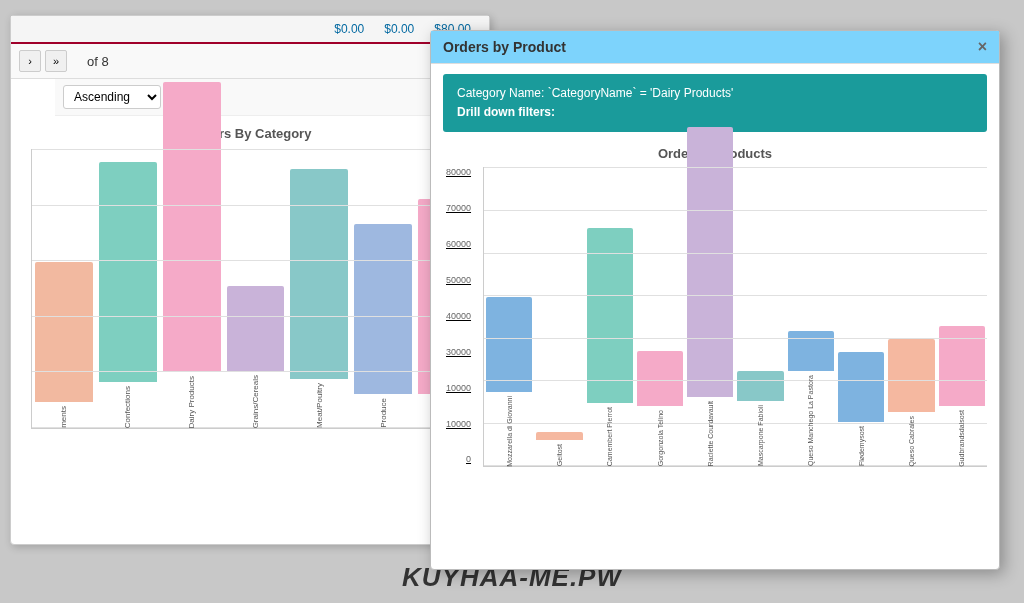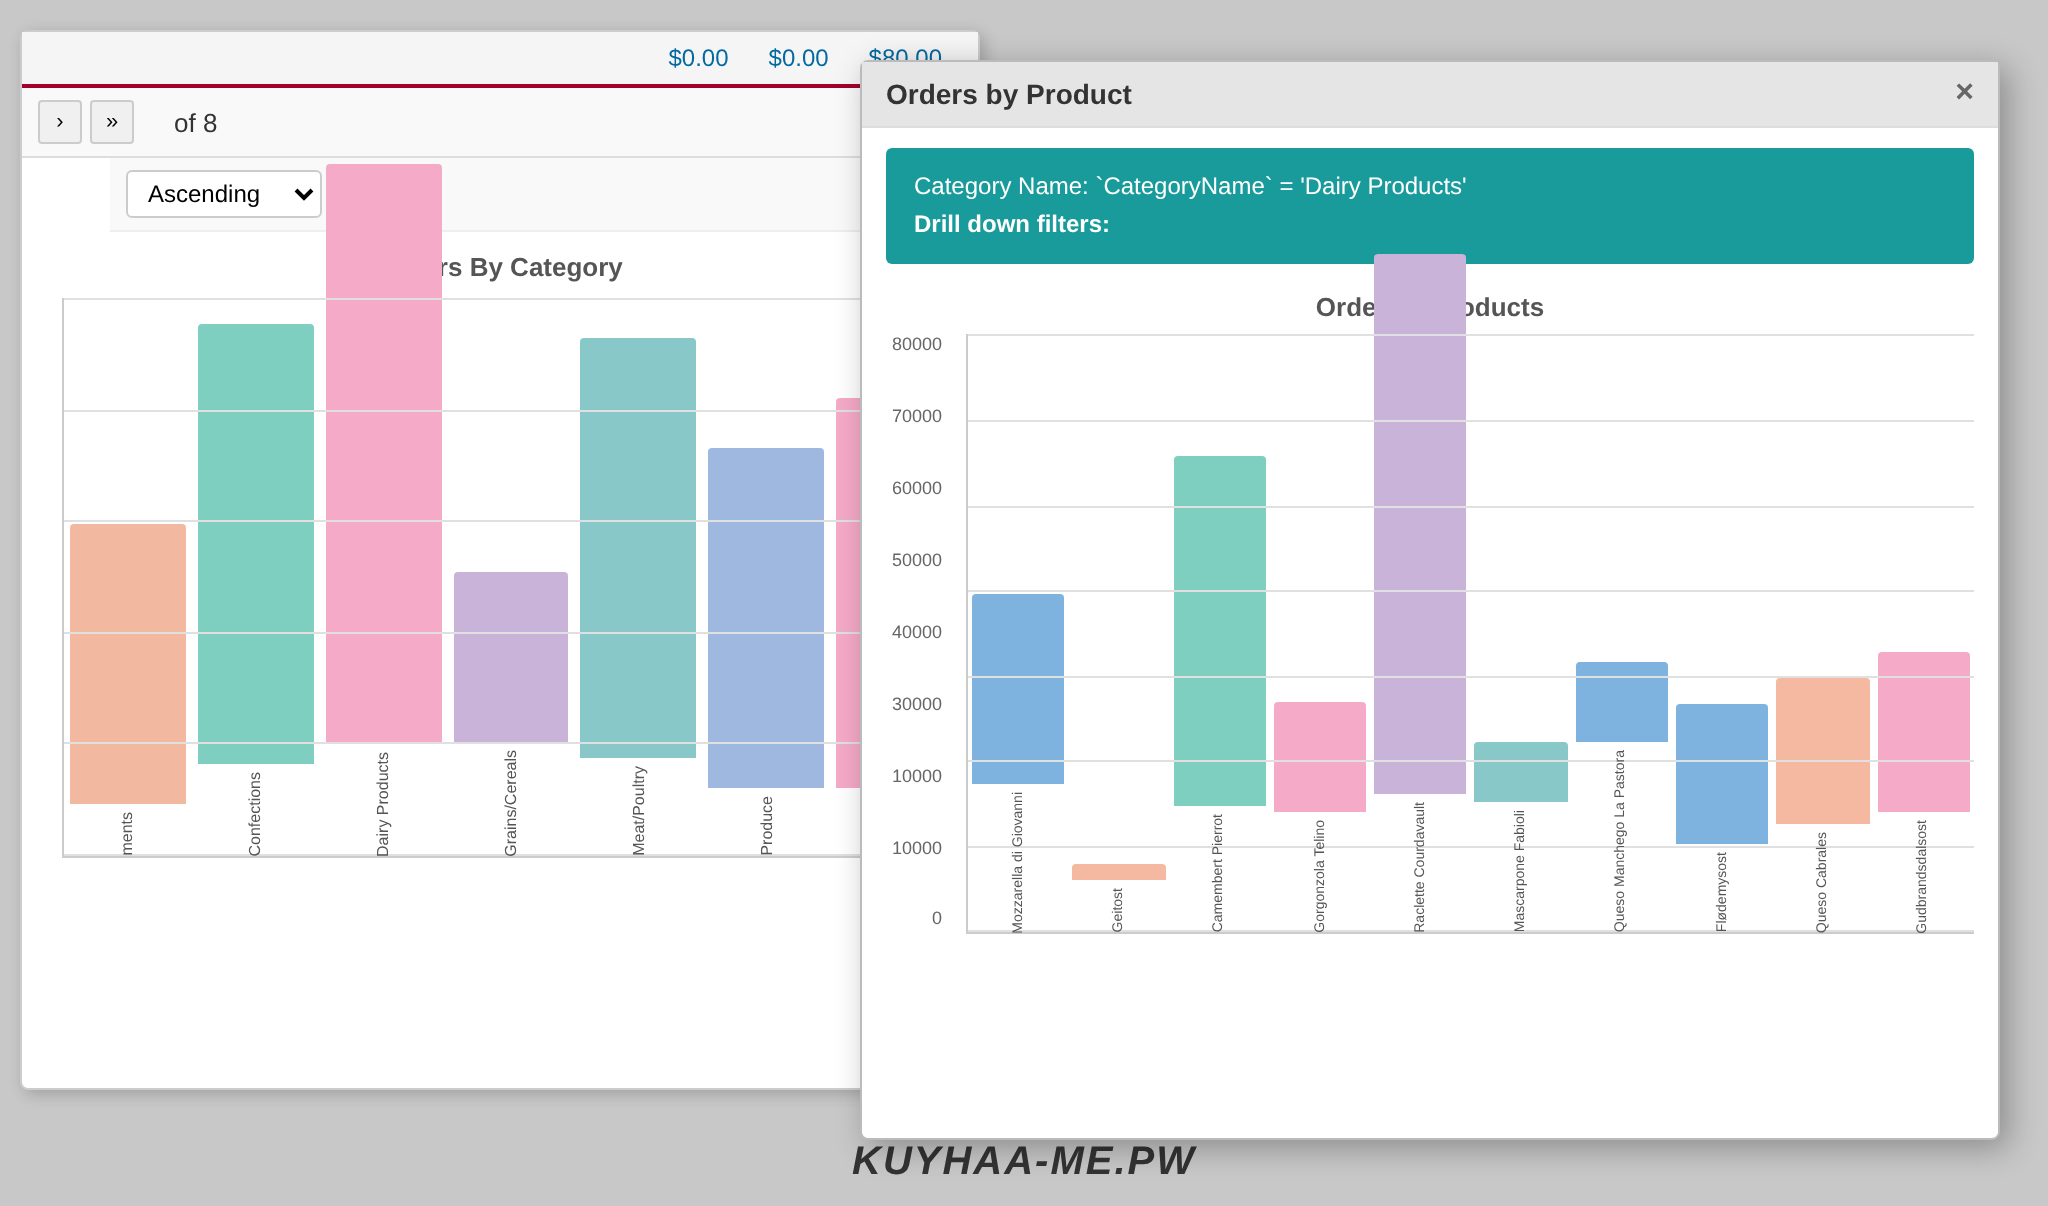--- a/index.html
+++ b/index.html
@@ -13,21 +13,21 @@
       display: flex;
       align-items: center;
       justify-content: center;
     }
 
     .watermark {
       position: absolute;
       bottom: 10px;
       left: 50%;
       transform: translateX(-50%);
-      font-size: 20px;
+      font-size: 26px;
       font-weight: 900;
       font-style: italic;
       color: #333;
       letter-spacing: 1px;
       z-index: 0;
     }
 
     
     .bg-window {
       position: absolute;
@@ -178,21 +178,21 @@
       box-shadow: 4px 4px 16px rgba(0,0,0,0.3);
       z-index: 2;
     }
 
     .fg-window-header {
       display: flex;
       align-items: center;
       justify-content: space-between;
       padding: 8px 12px;
       border-bottom: 1px solid #ddd;
-      background: #e5e5e5;
+      background: #7dd3fc;
     }
 
     .fg-window-title {
       font-size: 14px;
       font-weight: bold;
       color: #333;
     }
 
     .close-btn {
       font-size: 16px;
@@ -241,20 +241,21 @@
 
     .y-axis-labels {
       position: absolute;
       left: -38px;
       top: 0;
       bottom: 0;
       display: flex;
       flex-direction: column;
       justify-content: space-between;
       padding-bottom: 2px;
+      text-decoration: underline;
     }
 
     .y-label {
       font-size: 9px;
       color: #666;
       text-align: right;
     }
 
     .fg-bar-group {
       flex: 1;

